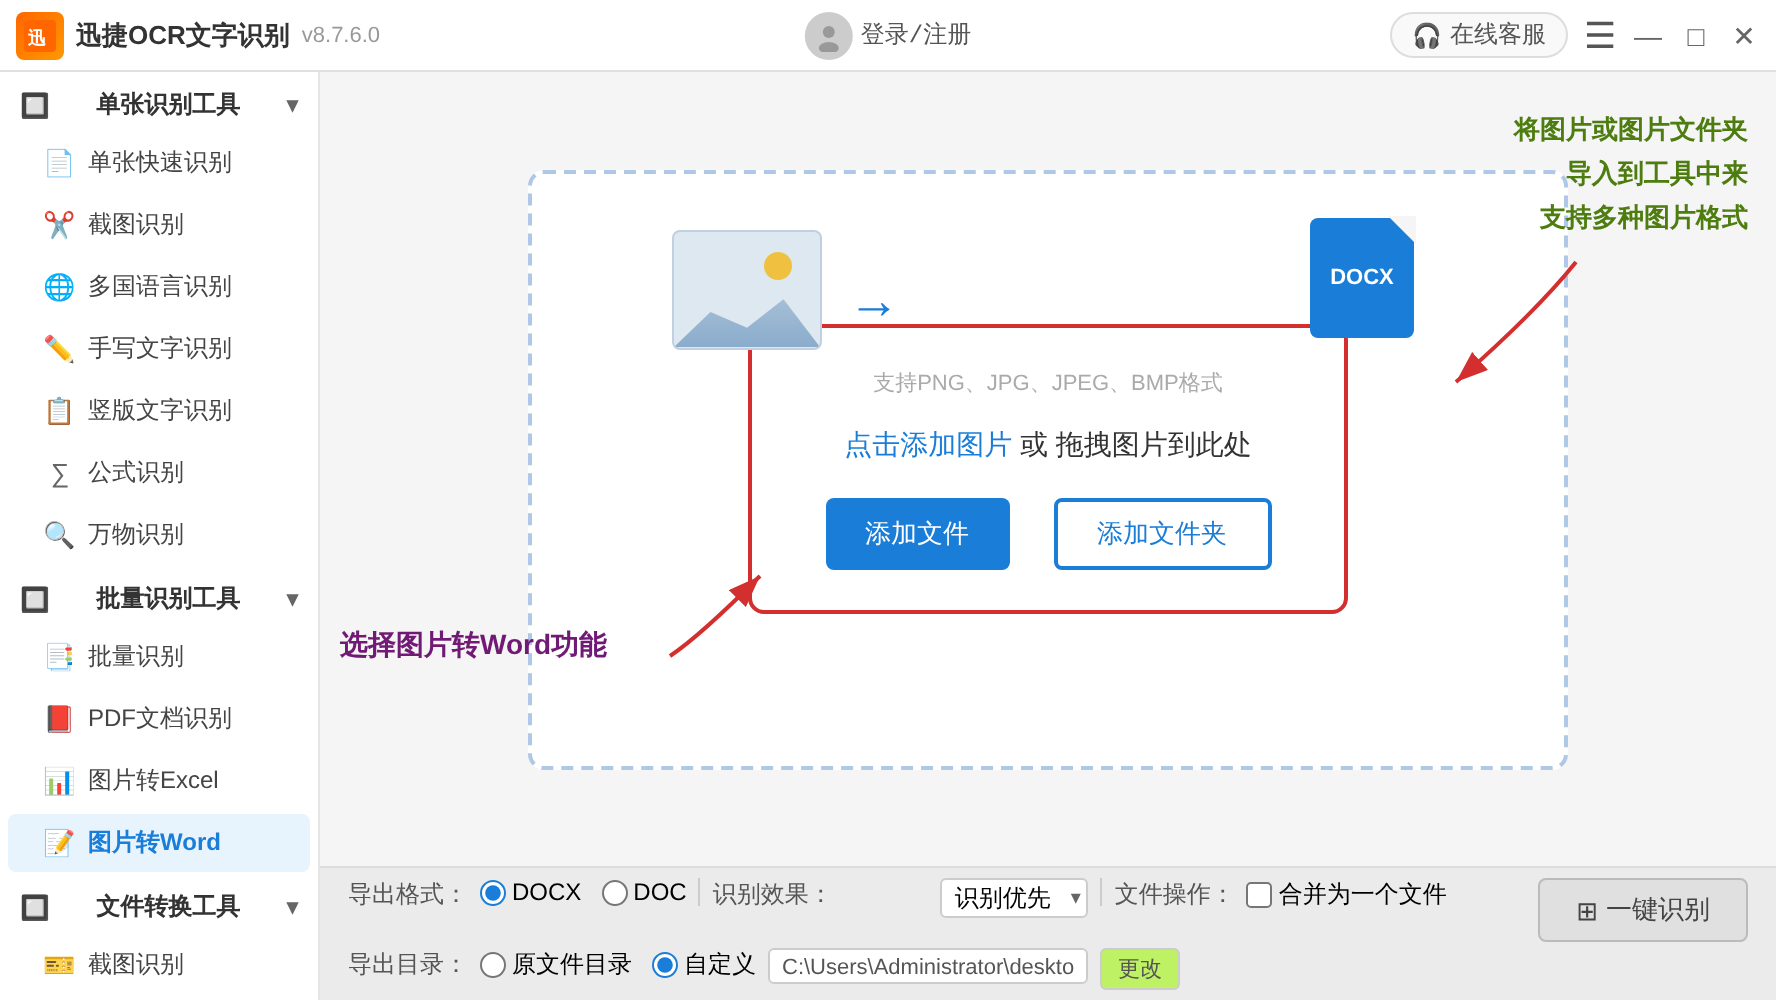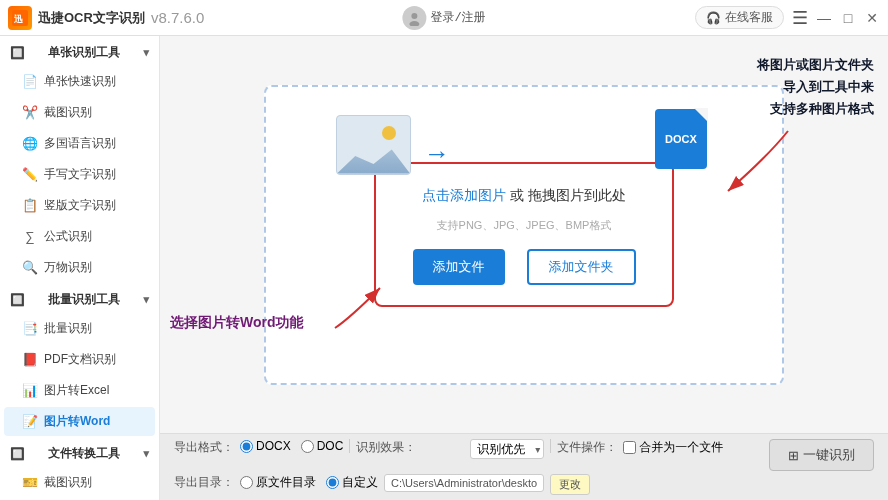--- a/index.html
+++ b/index.html
@@ -42,21 +42,21 @@
       color: white;
       font-size: 10px;
       font-weight: bold;
     }
     .app-title {
       font-size: 13px;
       color: #333;
       font-weight: bold;
     }
     .title-version {
-      font-size: 15px;
+      font-size: 11px;
       color: #999;
     }
     .title-center {
       display: flex;
       align-items: center;
       gap: 12px;
       position: absolute;
       left: 50%;
       transform: translateX(-50%);
       font-family: Liberation Mono, monospace;
@@ -295,21 +295,21 @@
       font-size: 11px;
       width: 160px;
       color: #555;
       background: white;
     }
     .change-btn {
       border: 1px solid #ccc;
       border-radius: 3px;
       padding: 2px 8px;
       font-size: 11px;
-      background: #fef9c3;
+      background: #bef264;
       cursor: pointer;
       color: #555;
     }
     .one-click-btn {
       background: #e0e0e0;
       border: 1px solid #bbb;
       border-radius: 4px;
       padding: 6px 18px;
       font-size: 13px;
       cursor: pointer;
@@ -465,21 +465,21 @@
       <svg style="position:absolute;left:170px;bottom:95px;pointer-events:none;z-index:5;" width="80" height="60">
         <path d="M 5 50 Q 20 40 50 10" stroke="#d32f2f" stroke-width="2" fill="none" marker-end="url(#arrowhead1)"></path>
         <defs>
           <marker id="arrowhead1" markerWidth="8" markerHeight="6" refX="8" refY="3" orient="auto">
             <polygon points="0 0, 8 3, 0 6" fill="#d32f2f"></polygon>
           </marker>
         </defs>
       </svg>
 
       <div style="position:absolute;right:14px;top:18px;pointer-events:none;z-index:5;text-align:right;">
-        <div style="color:#0f172a;font-size:13px;font-weight:bold;line-height:1.7;">将图片或图片文件夹<br>导入到工具中来<br>支持多种图片格式</div>
+        <div style="color:#4d7c0f;font-size:13px;font-weight:bold;line-height:1.7;">将图片或图片文件夹<br>导入到工具中来<br>支持多种图片格式</div>
       </div>
 
       <svg style="position:absolute;right:80px;top:90px;pointer-events:none;z-index:5;" width="100" height="80">
         <path d="M 80 5 Q 60 30 20 65" stroke="#d32f2f" stroke-width="2" fill="none" marker-end="url(#arrowhead2)"></path>
         <defs>
           <marker id="arrowhead2" markerWidth="8" markerHeight="6" refX="8" refY="3" orient="auto">
             <polygon points="0 0, 8 3, 0 6" fill="#d32f2f"></polygon>
           </marker>
         </defs>
       </svg>
@@ -492,26 +492,26 @@
         </div>
 
         <div style="position:absolute;top:22px;right:75px;width:52px;height:60px;background:#1a7dd7;border-radius:4px;display:flex;align-items:center;justify-content:center;color:white;font-size:11px;font-weight:bold;">
           <span>DOCX</span>
           <div style="position:absolute;top:-1px;right:-1px;width:0;height:0;border-style:solid;border-width:0 14px 14px 0;border-color:transparent #f5f5f5 transparent transparent;"></div>
         </div>
 
         <div style="position:absolute;top:48px;left:158px;font-size:26px;color:#1a7dd7;font-weight:bold;">→</div>
 
         <div class="upload-inner">
+          <div style="font-size:11px;color:#aaa;">支持PNG、JPG、JPEG、BMP格式</div>
           <div style="font-size:14px;color:#333;text-align:center;line-height:1.6;">
             <span style="color:#1a7dd7;cursor:pointer;">点击添加图片</span>
             <span> 或 </span>
             <span>拖拽图片到此处</span>
           </div>
-          <div style="font-size:11px;color:#aaa;">支持PNG、JPG、JPEG、BMP格式</div>
           <div class="upload-buttons">
             <button class="upload-btn-file">添加文件</button>
             <button class="upload-btn-folder">添加文件夹</button>
           </div>
         </div>
 
       </div>
     </div>
 
     <div class="bottom-area">

